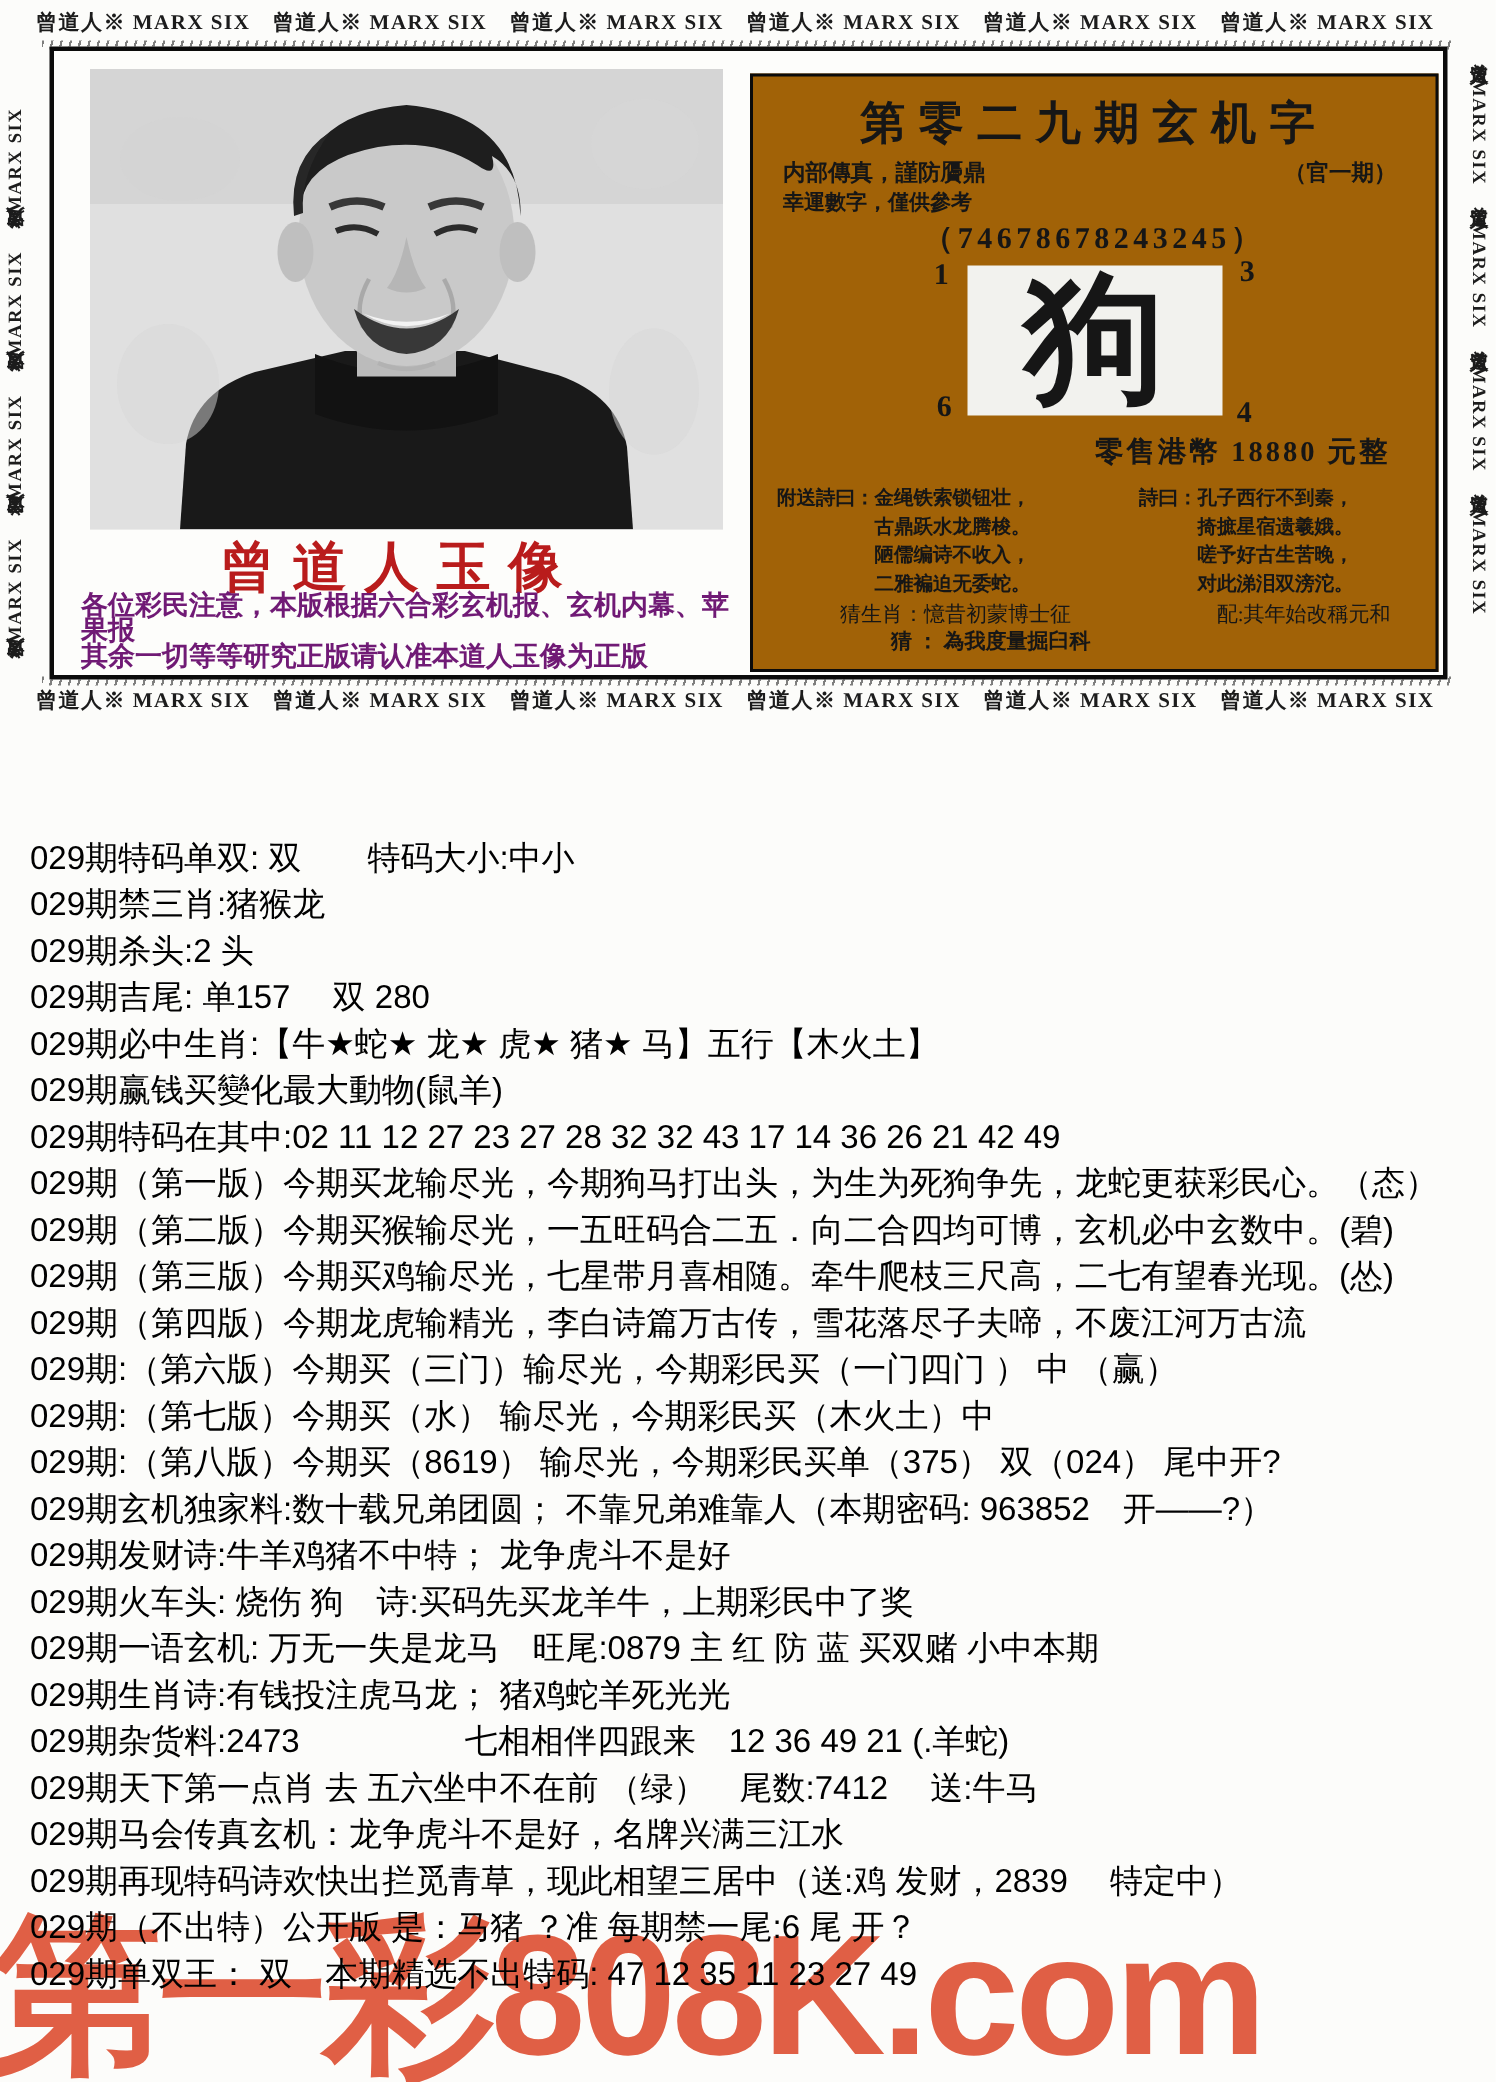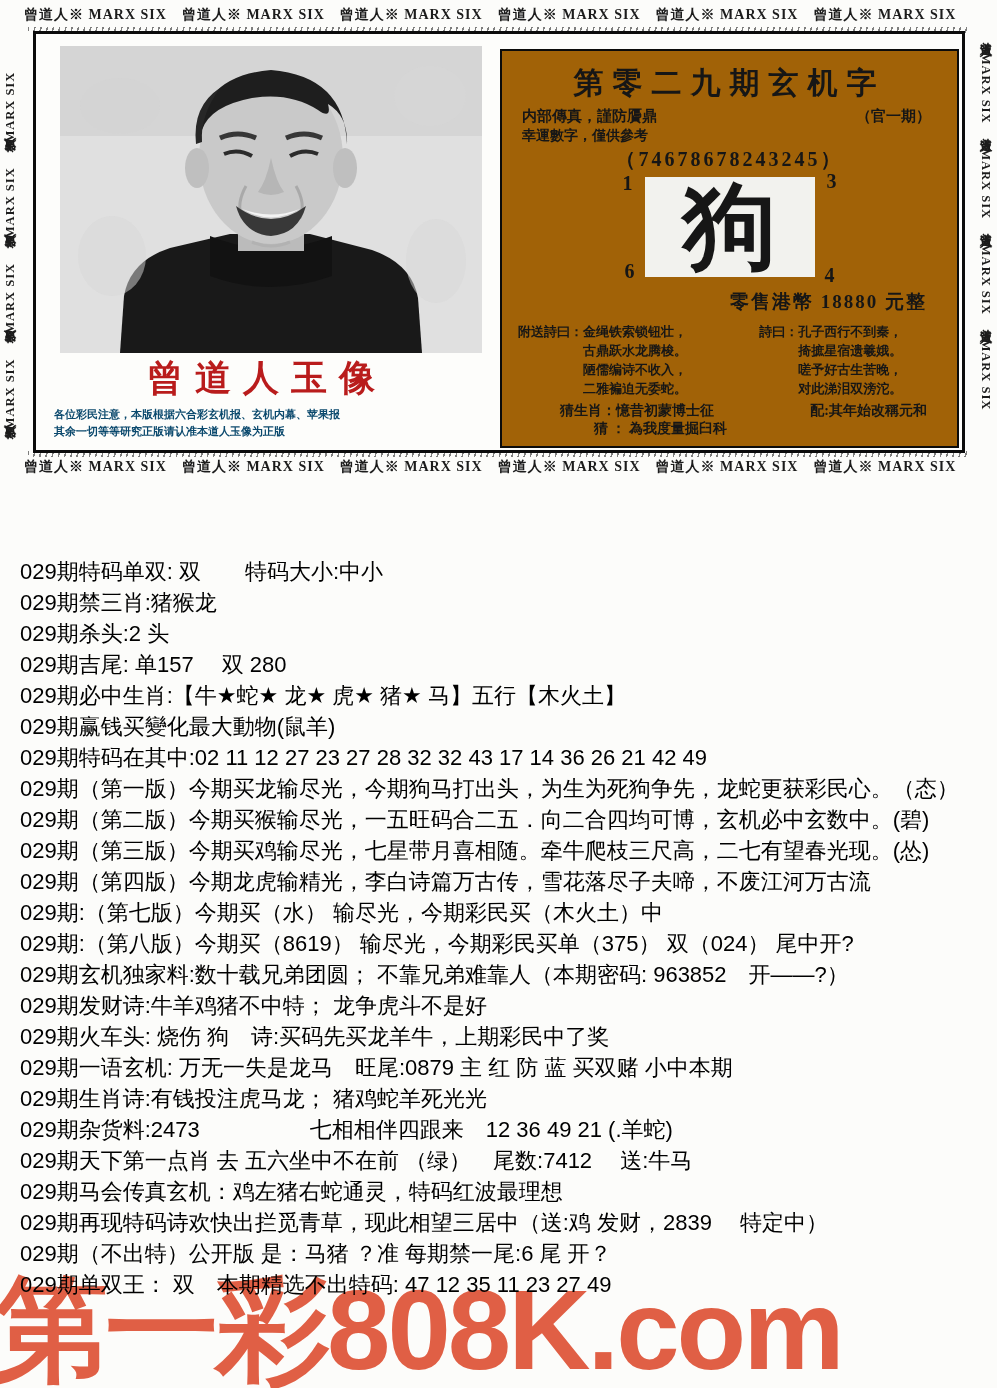--- a/index.html
+++ b/index.html
@@ -41,23 +41,23 @@
     position:absolute;left:24px;top:12px;width:422px;height:307px;
     background:#d9d9d7;overflow:hidden;filter:grayscale(1) contrast(1.04);
   }
   .photo svg{display:block;width:100%;height:100%;}
   .photo-caption{
     position:absolute;left:0;top:322px;width:462px;text-align:center;
     font-family:"Liberation Serif",serif;font-weight:bold;font-size:36px;
     letter-spacing:12px;line-height:44px;color:#b91c1c;
   }
   .photo-notice{
-    position:absolute;left:18px;top:372px;width:438px;
-    font-family:"Liberation Serif",serif;font-weight:600;font-size:11px;
-    line-height:17px;color:#0c4a6e;
+    position:absolute;left:18px;top:361px;width:438px;
+    font-family:"Liberation Serif",serif;font-weight:600;font-size:18px;
+    line-height:17px;color:#701a75;
   }
 
   
   .mystery-box{
     position:absolute;right:3px;top:15px;width:455px;height:395px;
     border:2px solid #0b0b0b;background:#a16207;overflow:hidden;
     font-family:"Liberation Serif",serif;color:#161616;
   }
   .mb-title{margin-top:14px;text-align:center;font-size:30px;line-height:36px;
     font-weight:bold;letter-spacing:9px;}
@@ -77,21 +77,21 @@
   .mb-price{margin-top:14px;text-align:right;padding-right:30px;font-size:19px;
     line-height:22px;font-weight:bold;letter-spacing:2px;}
   .mb-poems{display:flex;margin-top:9px;padding:0 8px 0 16px;font-size:13px;
     line-height:19px;font-weight:bold;}
   .mb-poem-col{display:flex;}
   .mb-poem-col.left{width:56%;}
   .mb-poem-col.right{width:44%;}
   .mb-poem-label{white-space:nowrap;}
   .mb-poem-lines div{white-space:nowrap;}
   .mb-zodiac-row{display:flex;justify-content:space-between;margin-top:4px;
-    padding:0 30px 0 58px;font-size:14px;line-height:18px;font-weight:bold;gap:32px;}
+    padding:0 30px 0 58px;font-size:14px;line-height:18px;font-weight:normal;gap:32px;}
   .mb-guess{padding-left:92px;font-size:14px;line-height:18px;font-weight:bold;}
 
   
   .preds{
     position:absolute;left:20px;top:556px;right:4px;
     font-size:22px;line-height:31px;color:#000000;
   }
   .pred-line{white-space:nowrap;overflow:hidden;}
 
   
@@ -211,30 +211,31 @@
       <div class="pred-line">029期禁三肖:猪猴龙</div>
       <div class="pred-line">029期杀头:2 头</div>
       <div class="pred-line">029期吉尾: 单157　 双 280</div>
       <div class="pred-line">029期必中生肖:【牛★蛇★ 龙★ 虎★ 猪★ 马】五行【木火土】</div>
       <div class="pred-line">029期赢钱买變化最大動物(鼠羊)</div>
       <div class="pred-line">029期特码在其中:02 11 12 27 23 27 28 32 32 43 17 14 36 26 21 42 49</div>
       <div class="pred-line">029期（第一版）今期买龙输尽光，今期狗马打出头，为生为死狗争先，龙蛇更获彩民心。（态）</div>
       <div class="pred-line">029期（第二版）今期买猴输尽光，一五旺码合二五．向二合四均可博，玄机必中玄数中。(碧)</div>
       <div class="pred-line">029期（第三版）今期买鸡输尽光，七星带月喜相随。牵牛爬枝三尺高，二七有望春光现。(怂)</div>
       <div class="pred-line">029期（第四版）今期龙虎输精光，李白诗篇万古传，雪花落尽子夫啼，不废江河万古流</div>
+      <div class="pred-line">029期:（第六版）今期买（三门）输尽光，今期彩民买（一门四门 ） 中 （赢）</div>
       <div class="pred-line">029期:（第七版）今期买（水） 输尽光，今期彩民买（木火土）中</div>
       <div class="pred-line">029期:（第八版）今期买（8619） 输尽光，今期彩民买单（375） 双（024） 尾中开?</div>
       <div class="pred-line">029期玄机独家料:数十载兄弟团圆； 不靠兄弟难靠人（本期密码: 963852　开——?）</div>
       <div class="pred-line">029期发财诗:牛羊鸡猪不中特； 龙争虎斗不是好</div>
       <div class="pred-line">029期火车头: 烧伤 狗　诗:买码先买龙羊牛，上期彩民中了奖</div>
       <div class="pred-line">029期一语玄机: 万无一失是龙马　旺尾:0879 主 红 防 蓝 买双赌 小中本期</div>
       <div class="pred-line">029期生肖诗:有钱投注虎马龙； 猪鸡蛇羊死光光</div>
       <div class="pred-line">029期杂货料:2473　　　　　七相相伴四跟来　12 36 49 21 (.羊蛇)</div>
       <div class="pred-line">029期天下第一点肖 去 五六坐中不在前 （绿）　尾数:7412　 送:牛马</div>
-      <div class="pred-line">029期马会传真玄机：鸡左猪右蛇通灵，特码红波最理想</div>
+      <div class="pred-line">029期马会传真玄机：龙争虎斗不是好，名牌兴满三江水</div>
       <div class="pred-line">029期再现特码诗欢快出拦觅青草，现此相望三居中（送:鸡 发财，2839　 特定中）</div>
       <div class="pred-line">029期（不出特）公开版 是：马猪 ？准 每期禁一尾:6 尾 开？</div>
       <div class="pred-line">029期单双王： 双　本期精选不出特码: 47 12 35 11 23 27 49</div>
     </div>
 
   <div class="watermark" style="color: rgb(224, 74, 44);">第一彩808K.com</div>
 
 </div>
 
 </body></html>

